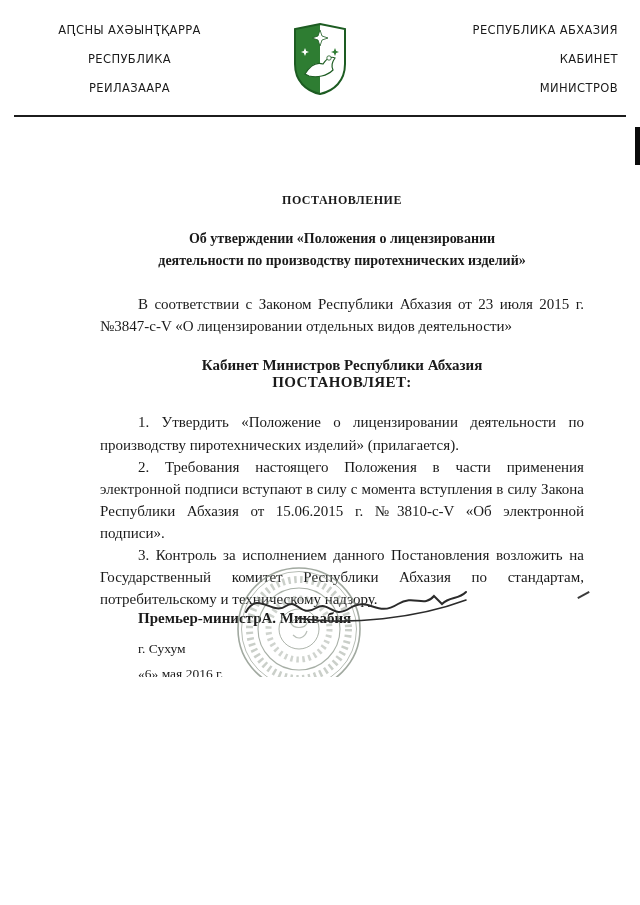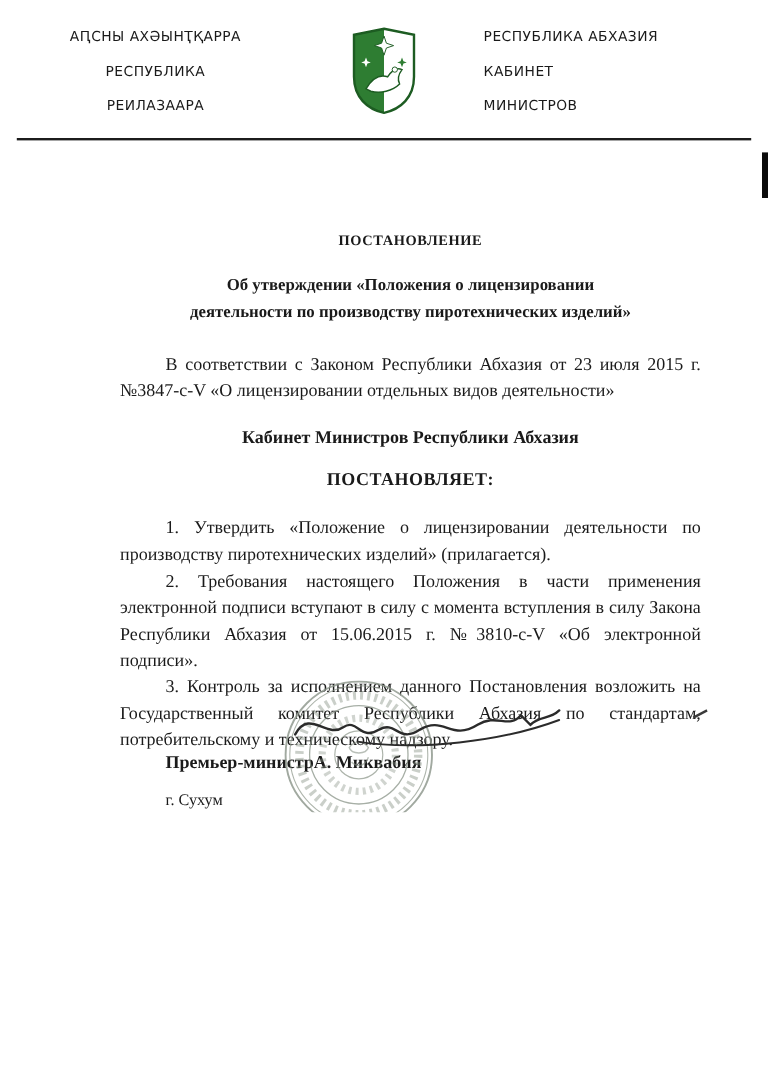--- a/index.html
+++ b/index.html
@@ -8,34 +8,34 @@
     position:relative; width:640px; height:677px; margin:0 auto;
     background:#ffffff; color:#1a1a1a; overflow:hidden;
     font-family:"Liberation Serif","DejaVu Serif",serif;
   }
   
   .letterhead {
     display:flex; justify-content:space-between; align-items:flex-start;
     padding:16px 22px 4px 22px;
     font-family:"DejaVu Sans","Liberation Sans",sans-serif;
   }
-  .head-col { width:215px; font-size:11.5px; letter-spacing:.4px; line-height:29px; text-align:left; }
+  .head-col { width:215px; font-size:11.5px; letter-spacing:.4px; line-height:29px; text-align:right; }
   .head-col.left { text-align:center; }
   .emblem-wrap { width:70px; display:flex; justify-content:center; padding-top:6px; }
   .rule { height:2px; background:#1c1c1c; margin:8px 14px 0 14px; }
   .edge-artifact { position:absolute; right:0; top:127px; width:5px; height:38px; background:#0b0b0b; }
   .name-artifact { position:absolute; left:577px; top:594px; width:13px; height:2px; background:#3a3a3a; transform:rotate(-28deg); }
   
   .content { padding:0 56px 0 100px; }
   .doc-title { margin-top:76px; text-align:center; font-size:12px; font-weight:bold; letter-spacing:.5px; }
   .doc-subject { margin:20px auto 0 auto; max-width:390px; text-align:center; font-size:14px; font-weight:bold; line-height:1.55; }
   .para { font-size:15px; line-height:1.47; text-align:justify; text-indent:38px; }
   .intro { margin-top:22px; }
   .issuer { margin-top:20px; text-align:center; font-size:15px; font-weight:bold; }
-  .decree-word { margin-top:18px; text-align:center; font-size:15px; font-weight:bold; letter-spacing:.4px; }
+  .decree-word { text-align:center; font-size:15px; font-weight:bold; letter-spacing:.4px; }
   .clauses { margin-top:20px; }
   
   .sig-row { display:flex; justify-content:flex-start; padding:0 24px 0 38px; font-size:15px; font-weight:bold; }
   .meta { margin:14px 0 0 38px; font-size:13.5px; }
   .meta > div { margin-top:9px; }
   .meta .number { font-size:14px; }
   .stamp { position:absolute; left:233px; top:563px; pointer-events:none; }
   .signature { position:absolute; left:238px; top:578px; pointer-events:none; }
 </style>
 </head>

